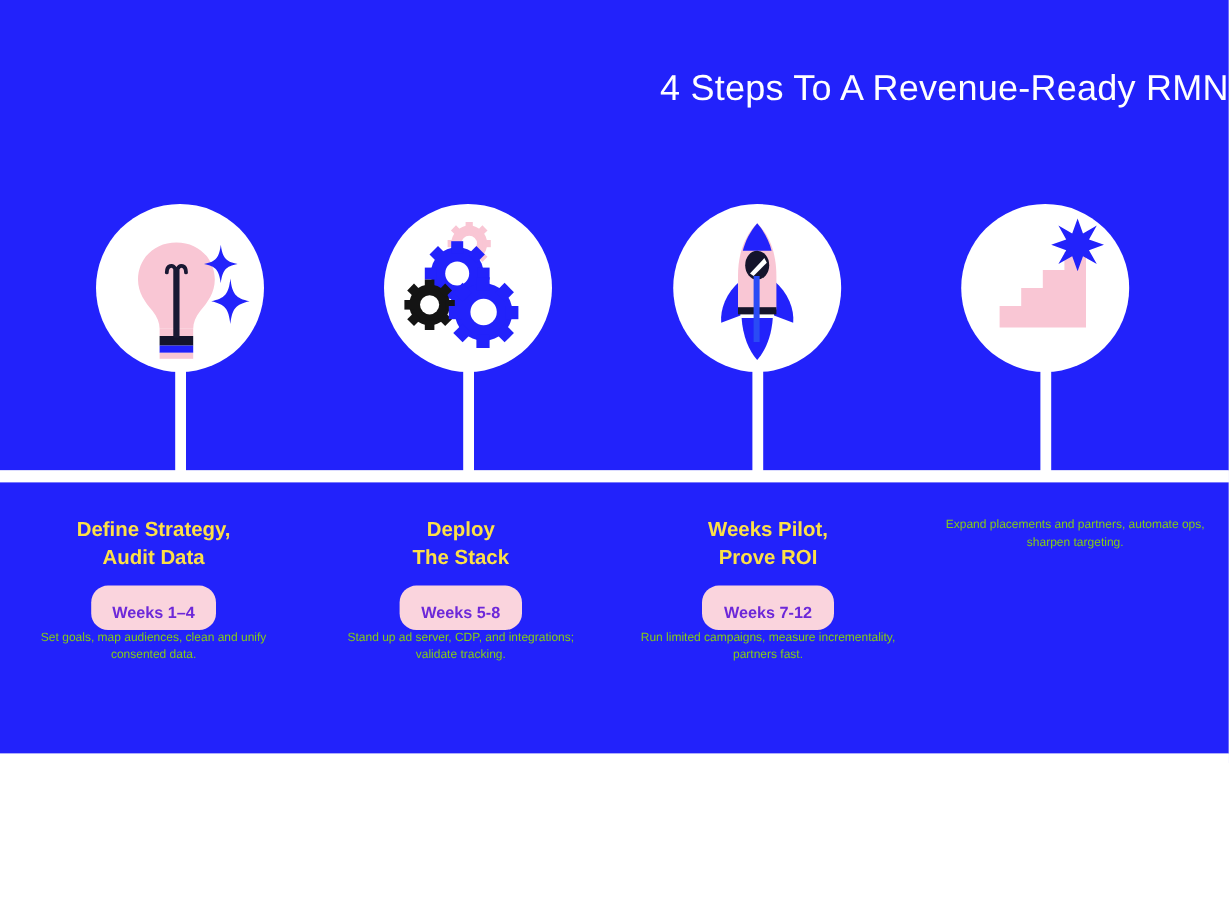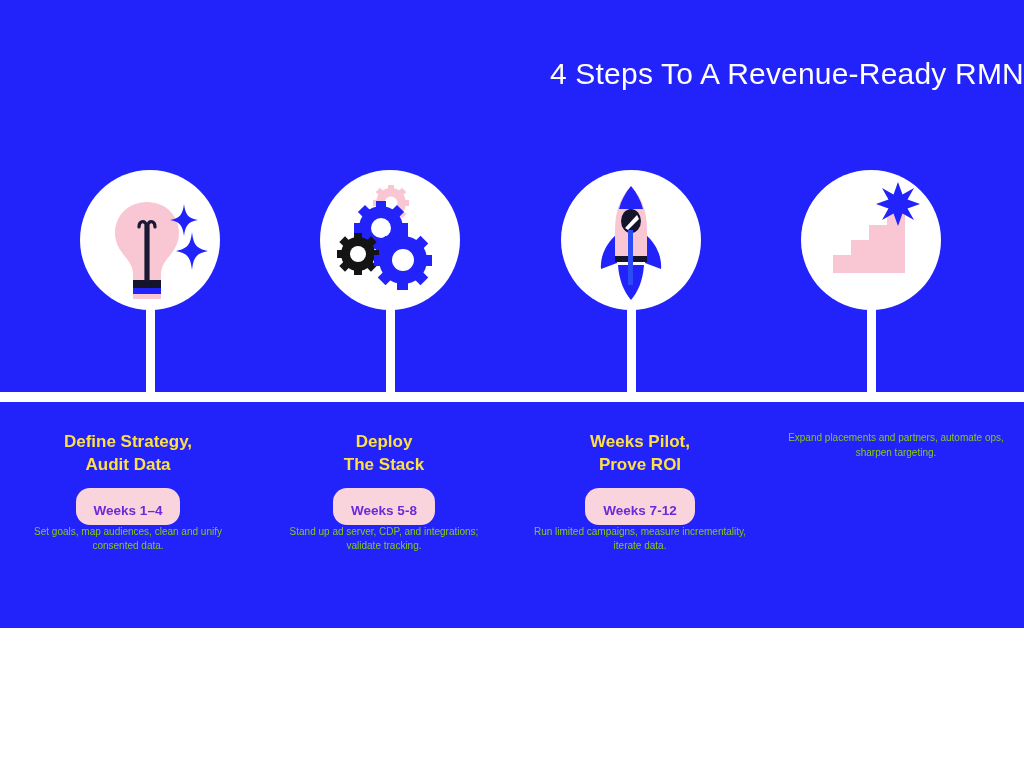--- a/index.html
+++ b/index.html
@@ -266,21 +266,21 @@
         <div class="step-heading">Deploy
 The Stack</div>
         <div class="badge">Weeks 5-8</div>
         <div class="step-desc">Stand up ad server, CDP, and integrations; validate tracking.</div>
       </div>
 
       <div class="step">
         <div class="step-heading">Weeks Pilot,
 Prove ROI</div>
         <div class="badge">Weeks 7-12</div>
-        <div class="step-desc">Run limited campaigns, measure incrementality, iterate data.</div>
+        <div class="step-desc">Run limited campaigns, measure incrementality, partners fast.</div>
       </div>
 
       <div class="step">
         <div class="step-desc">Expand placements and partners, automate ops, sharpen targeting.</div>
       </div>
 
     </div>
   </div>
 
   <div class="footer">

